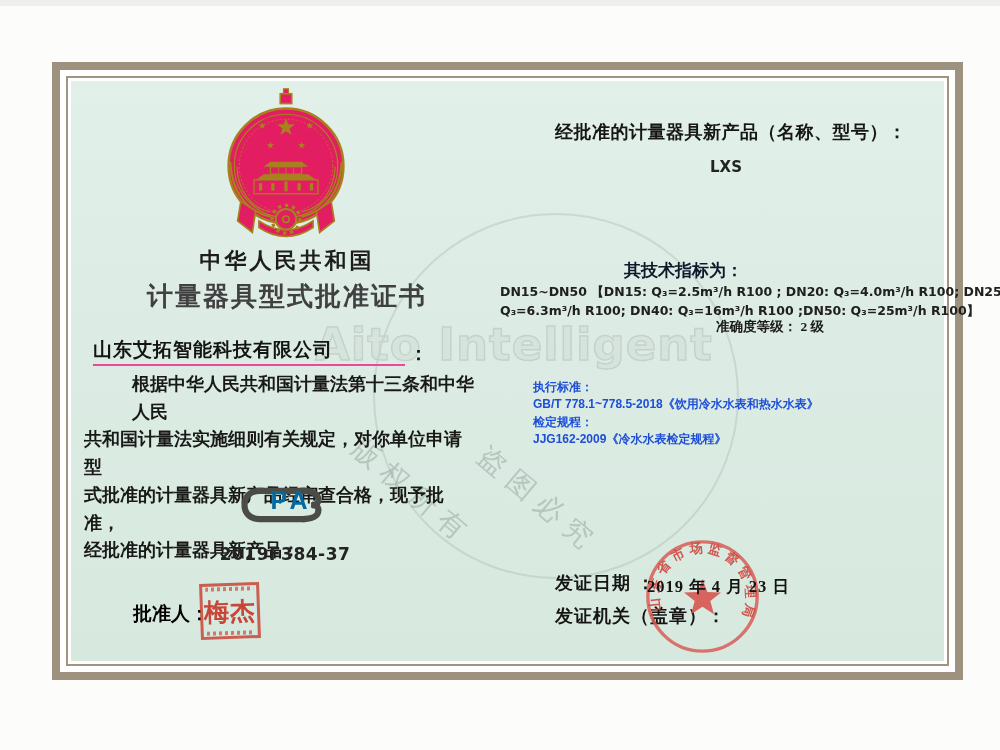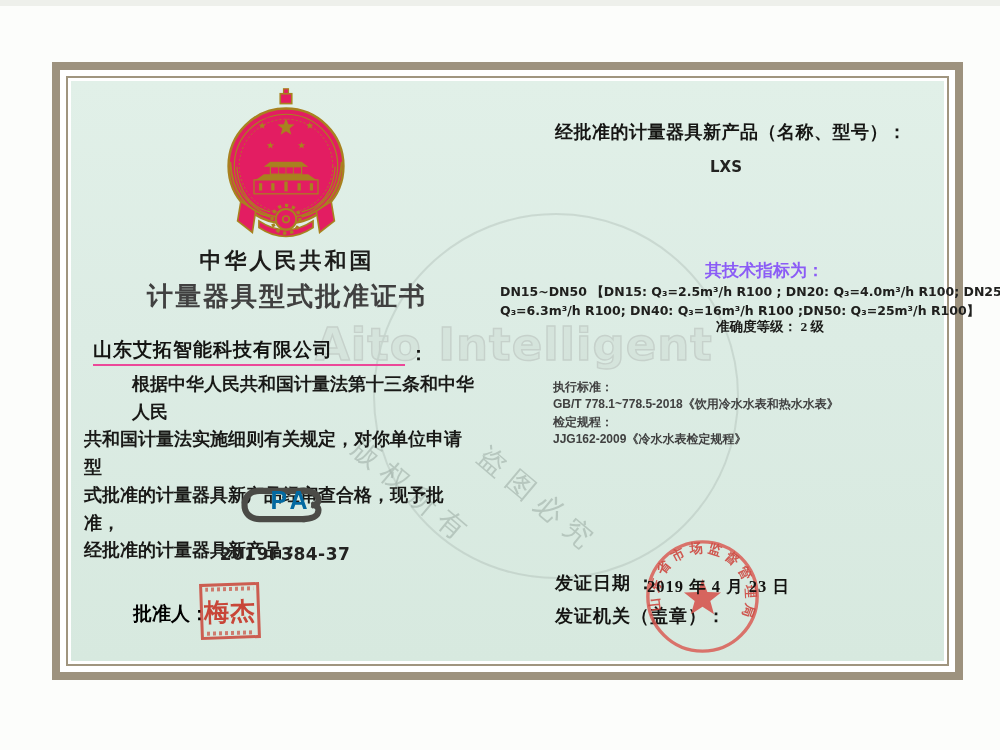--- a/index.html
+++ b/index.html
@@ -44,29 +44,29 @@
          border:3px solid rgba(201,58,45,0.8);box-sizing:border-box;display:flex;align-items:center;justify-content:center;}
   .stamp::before,.stamp::after{content:"";position:absolute;left:3px;right:3px;height:4px;opacity:.75;
          background:repeating-linear-gradient(90deg,rgba(200,60,45,.85) 0 3px,transparent 3px 6px);}
   .stamp::before{top:1px;} .stamp::after{bottom:1px;}
   .stamp-name{font-size:25px;font-weight:700;color:rgba(198,52,38,0.9);letter-spacing:1px;}
   
   .r-heading{position:absolute;left:555px;top:120px;font-size:18px;font-weight:700;letter-spacing:.5px;color:#161614;z-index:2;white-space:nowrap;}
   .product{position:absolute;left:626px;top:155px;width:200px;text-align:center;z-index:2;}
   .product-name{font-size:19px;font-weight:600;letter-spacing:1px;color:#1c1c1a;}
   .product-model{font-family:"DejaVu Sans",sans-serif;font-size:15px;font-weight:600;color:#232321;margin-top:3px;}
-  .spec-heading{position:absolute;left:624px;top:259px;width:200px;text-align:right;z-index:2;
-        font-size:17px;font-weight:700;color:#8b5cf6;}
+  .spec-heading{position:absolute;left:624px;top:259px;width:200px;text-align:left;z-index:2;
+        font-size:17px;font-weight:700;color:#0f172a;}
   .spec{position:absolute;left:500px;top:282px;width:460px;text-align:center;z-index:2;
         font-family:"DejaVu Sans",sans-serif;font-size:12.5px;font-weight:600;line-height:19px;color:#20201e;}
   .spec div{white-space:nowrap;}
   .accuracy{position:absolute;left:624px;top:318px;width:200px;text-align:right;z-index:2;
         font-size:13.5px;font-weight:700;color:#1b1b19;}
   .standards{position:absolute;left:533px;top:379px;z-index:2;font-family:"Liberation Sans",sans-serif;
-        font-size:12px;font-weight:700;line-height:17.4px;color:#404040;margin-left:20px;}
+        font-size:12px;font-weight:700;line-height:17.4px;color:#1d4ed8;}
   .issue-date-label{position:absolute;left:555px;top:571px;font-size:18px;font-weight:700;letter-spacing:1px;color:#151513;z-index:2;}
   .issue-date{position:absolute;left:647px;top:576px;font-size:16.5px;font-weight:600;letter-spacing:1px;color:#131311;z-index:5;}
   .issue-org-label{position:absolute;left:555px;top:604px;font-size:18px;font-weight:700;letter-spacing:1px;color:#151513;z-index:2;}
   .seal{position:absolute;left:642px;top:536px;z-index:4;opacity:.92;}
   .emblem{position:absolute;left:216px;top:88px;z-index:2;}
 </style>
 </head>
 <body>
 
 <div class="page">

